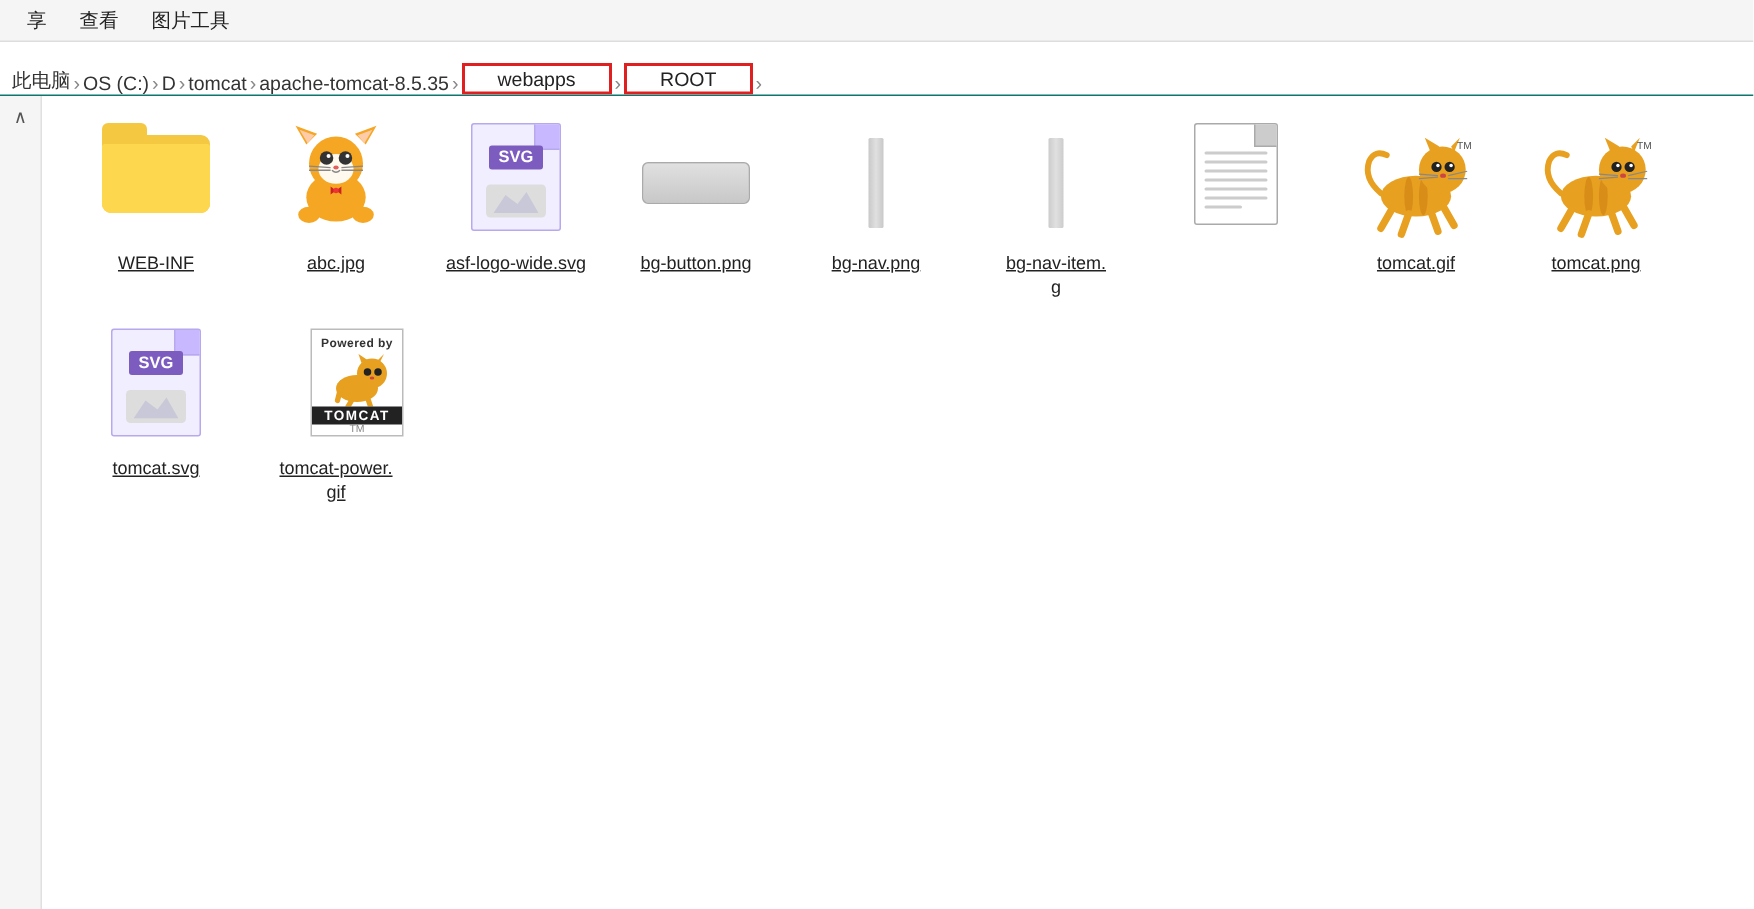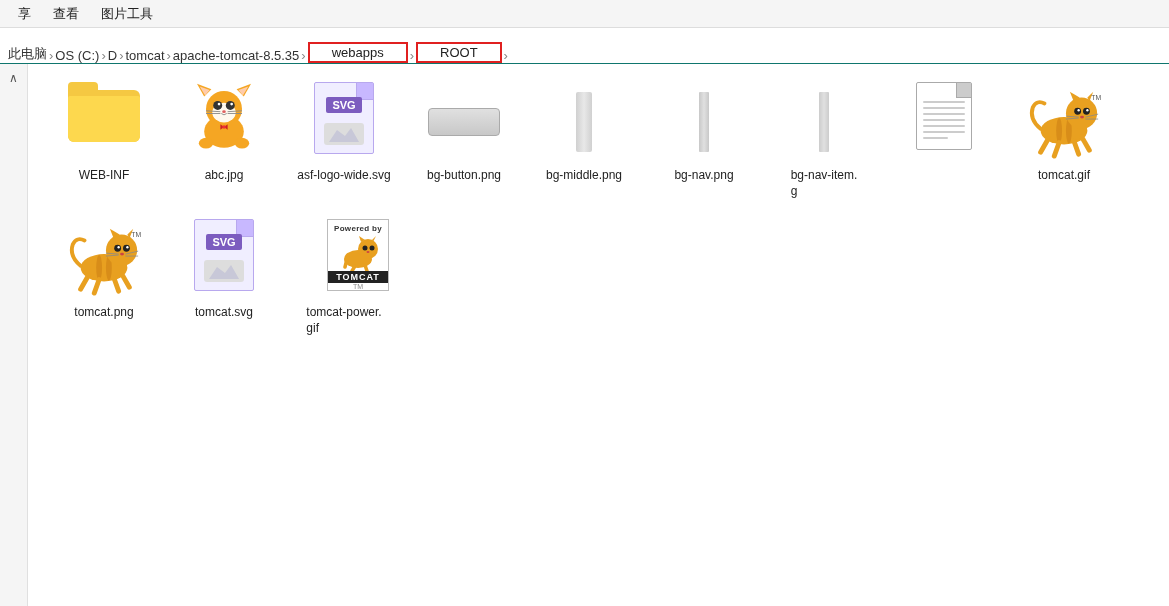--- a/index.html
+++ b/index.html
@@ -112,24 +112,26 @@
     .file-icon {
       width: 80px;
       height: 80px;
       display: flex;
       align-items: flex-start;
       justify-content: center;
       margin-bottom: 6px;
     }
     .file-label {
       font-size: 12px;
+      text-align: center;
       color: #222;
       word-break: break-word;
       line-height: 1.3;
       max-width: 108px;
+      text-decoration: underline;
     }
 
     
     .folder-icon {
       position: relative;
       width: 72px;
       height: 60px;
     }
     .folder-back {
       position: absolute;
@@ -388,26 +390,20 @@
         <span class="file-label">asf-logo-wide.svg</span>
       </div>
 
       <div class="file-item">
         <div class="file-icon" style="align-items:center;justify-content:center;">
           <div class="png-button-icon"></div>
         </div>
         <span class="file-label">bg-button.png</span>
       </div>
 
-      <div class="file-item">
-        <div class="file-icon" style="align-items:center;justify-content:center;">
-          <div class="png-middle-icon"></div>
-        </div>
-        <span class="file-label">bg-middle.png</span>
-      </div>
 
       <div class="file-item">
         <div class="file-icon" style="align-items:center;justify-content:center;">
           <div class="png-nav-icon"></div>
         </div>
         <span class="file-label">bg-nav.png</span>
       </div>
 
       <div class="file-item">
         <div class="file-icon" style="align-items:center;justify-content:center;">

